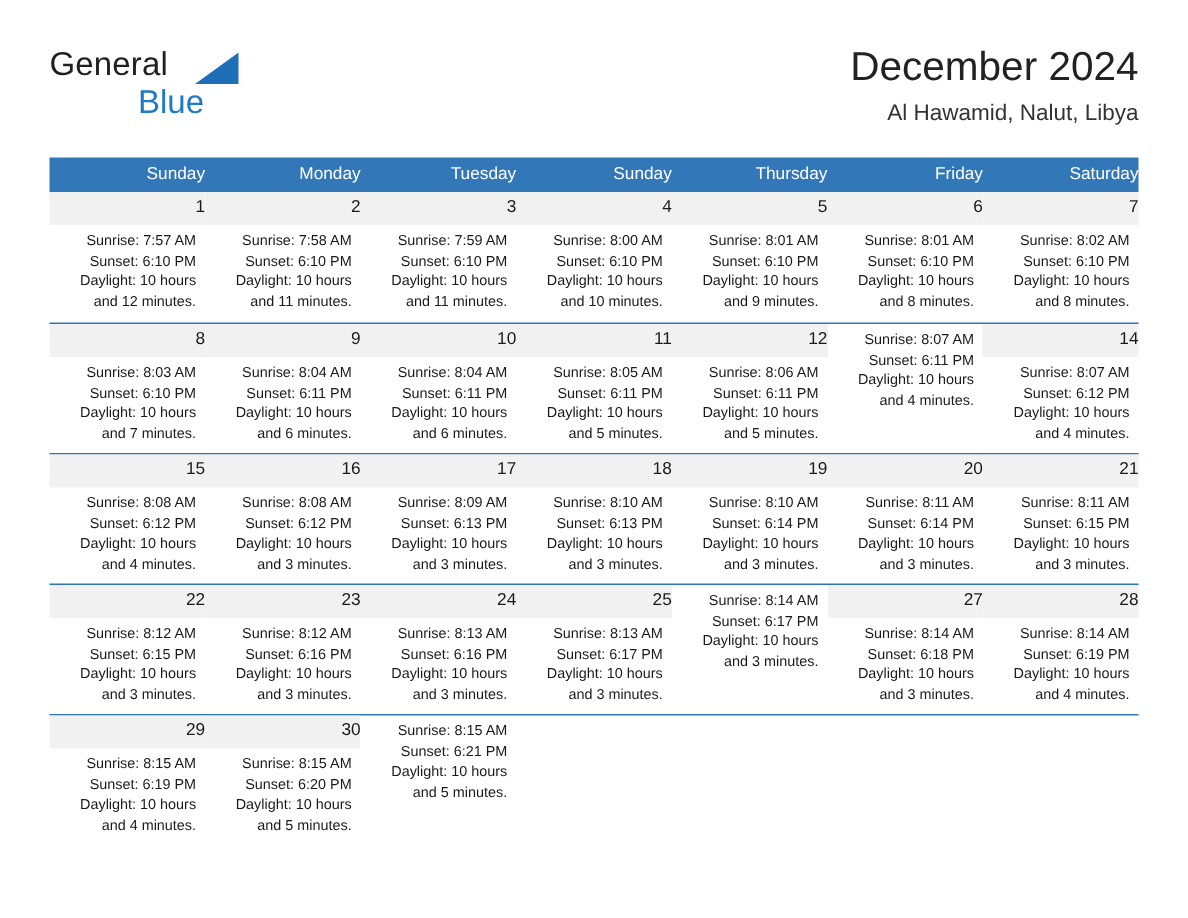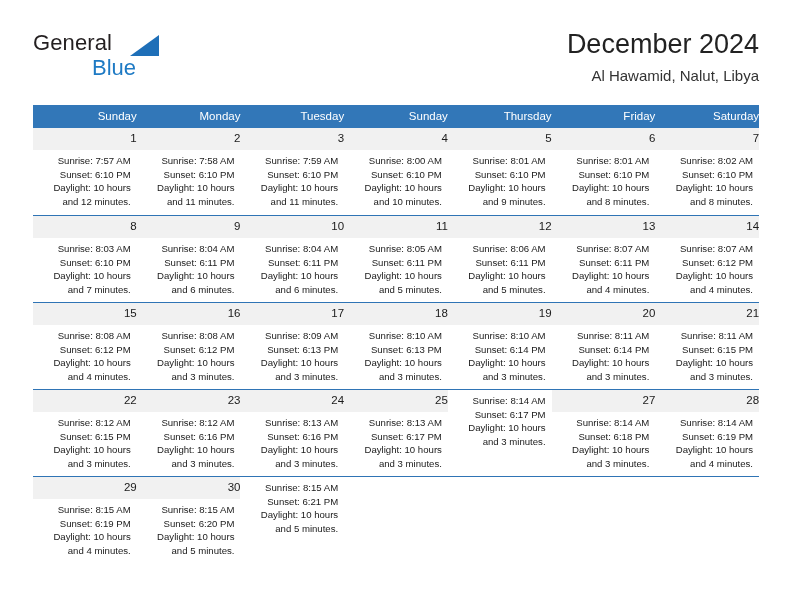--- a/index.html
+++ b/index.html
@@ -277,21 +277,20 @@
           <div class="day-cell">
             <div class="daynum">12</div>
             <div class="day-body">
               <div class="day-line">Sunrise: 8:06 AM</div>
               <div class="day-line">Sunset: 6:11 PM</div>
               <div class="day-line">Daylight: 10 hours</div>
               <div class="day-line">and 5 minutes.</div>
             </div>
           </div>
           <div class="day-cell">
-            <div class="daynum">13</div>
             <div class="day-body">
               <div class="day-line">Sunrise: 8:07 AM</div>
               <div class="day-line">Sunset: 6:11 PM</div>
               <div class="day-line">Daylight: 10 hours</div>
               <div class="day-line">and 4 minutes.</div>
             </div>
           </div>
           <div class="day-cell">
             <div class="daynum">14</div>
             <div class="day-body">

